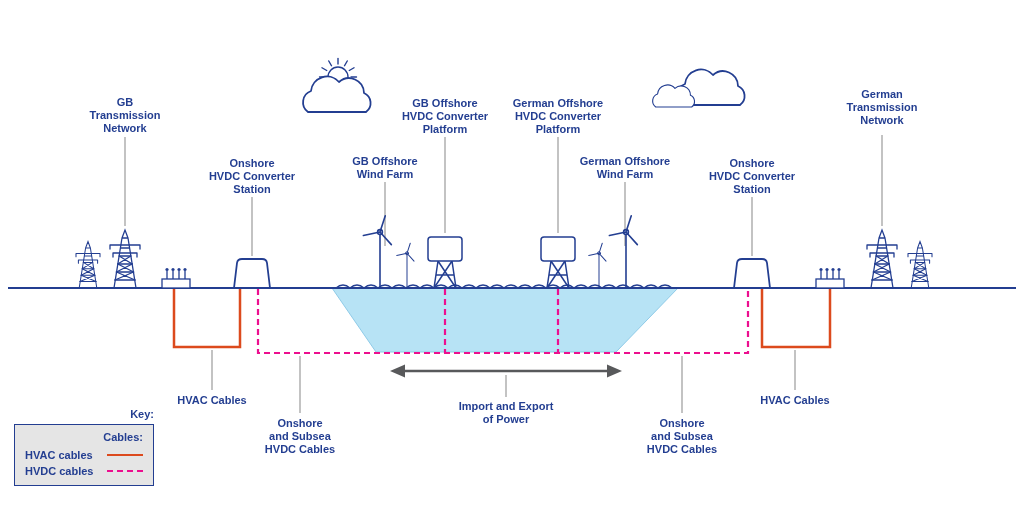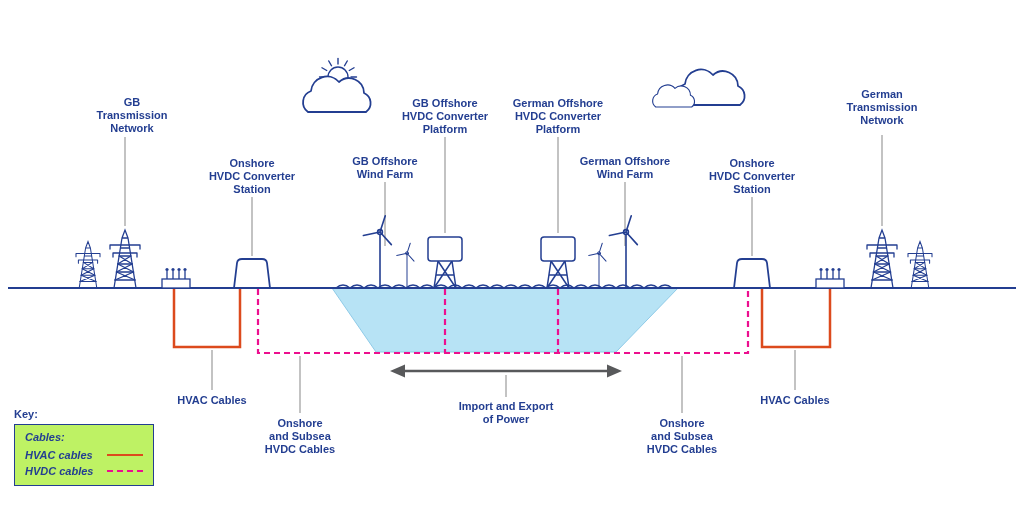--- a/index.html
+++ b/index.html
@@ -2,23 +2,23 @@
 <html><head>
 <meta charset="utf-8">
 <style>
   html,body{margin:0;padding:0;background:#fff;}
   #stage{position:relative;width:1024px;height:522px;background:#fff;overflow:hidden;
          font-family:"Liberation Sans",sans-serif;}
   svg{position:absolute;left:0;top:0;}
   .lbl{position:absolute;transform:translateX(-50%);text-align:center;
        font-weight:bold;font-size:11px;line-height:1.18;color:#233e91;
        white-space:pre-line;}
-  .key-wrap{position:absolute;left:14px;top:408px;color:#233e91;font-size:11px;font-weight:bold;}
+  .key-wrap{position:absolute;left:14px;top:408px;color:#233e91;font-size:11px;font-weight:bold;text-align:right;}
   .key-title{margin-bottom:4px;}
-  .key-box{border:1.6px solid #233e91;background:#bef264;padding:6px 10px;width:118px;font-style:italic;}
+  .key-box{border:1.6px solid #233e91;background:#e5e5e5;padding:6px 10px;width:118px;}
   .key-sub{margin-bottom:4px;}
   .key-row{display:flex;justify-content:space-between;align-items:center;gap:8px;height:16px;}
   .sample{display:inline-block;width:36px;height:0;}
   .sample-solid{border-top:2.5px solid #dc4a1d;}
   .sample-dashed{border-top:2.5px dashed #ec0f8f;}
 </style>
 </head>
 <body>
 
 <div id="stage">
@@ -120,21 +120,21 @@
     <use href="#platform" transform="translate(445,288)"></use>
     <use href="#platform" transform="translate(558,288)"></use>
     <use href="#turbine" transform="translate(599,288) scale(0.62)"></use>
     <use href="#turbine" transform="translate(626,288)"></use>
     <use href="#station" transform="translate(752,288)"></use>
     <use href="#transformer" transform="translate(830,288)"></use>
     <use href="#pylon" transform="translate(882,228)"></use>
     <use href="#pylon" transform="translate(920,240) scale(0.8)"></use>
   </svg>
 
-  <div class="lbl" style="left:132px;top:96px">GB
+  <div class="lbl" style="left:125px;top:96px">GB
 Transmission
 Network</div>
   <div class="lbl" style="left:252px;top:157px">Onshore
 HVDC Converter
 Station</div>
   <div class="lbl" style="left:385px;top:155px">GB Offshore
 Wind Farm</div>
   <div class="lbl" style="left:445px;top:97px">GB Offshore
 HVDC Converter
 Platform</div>

